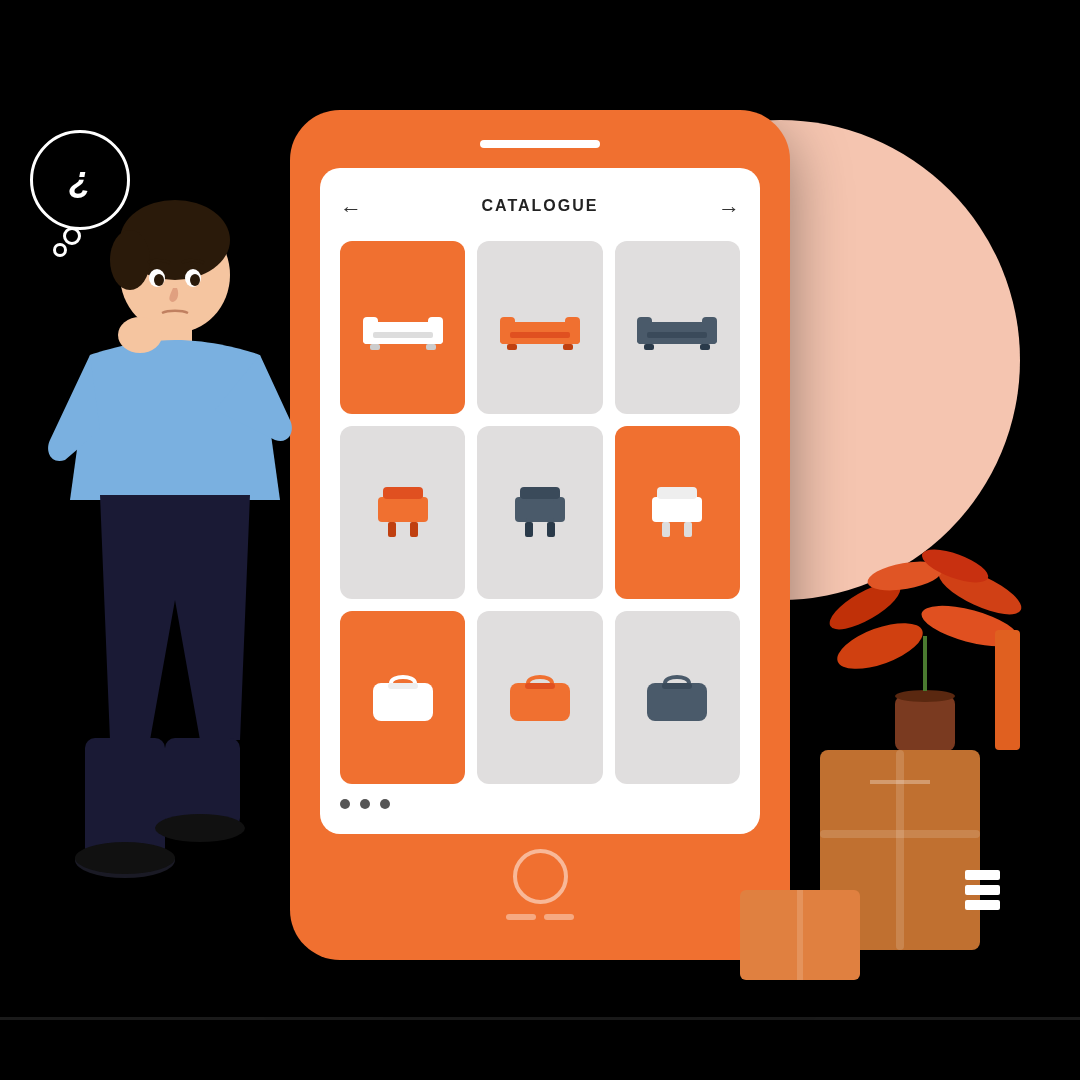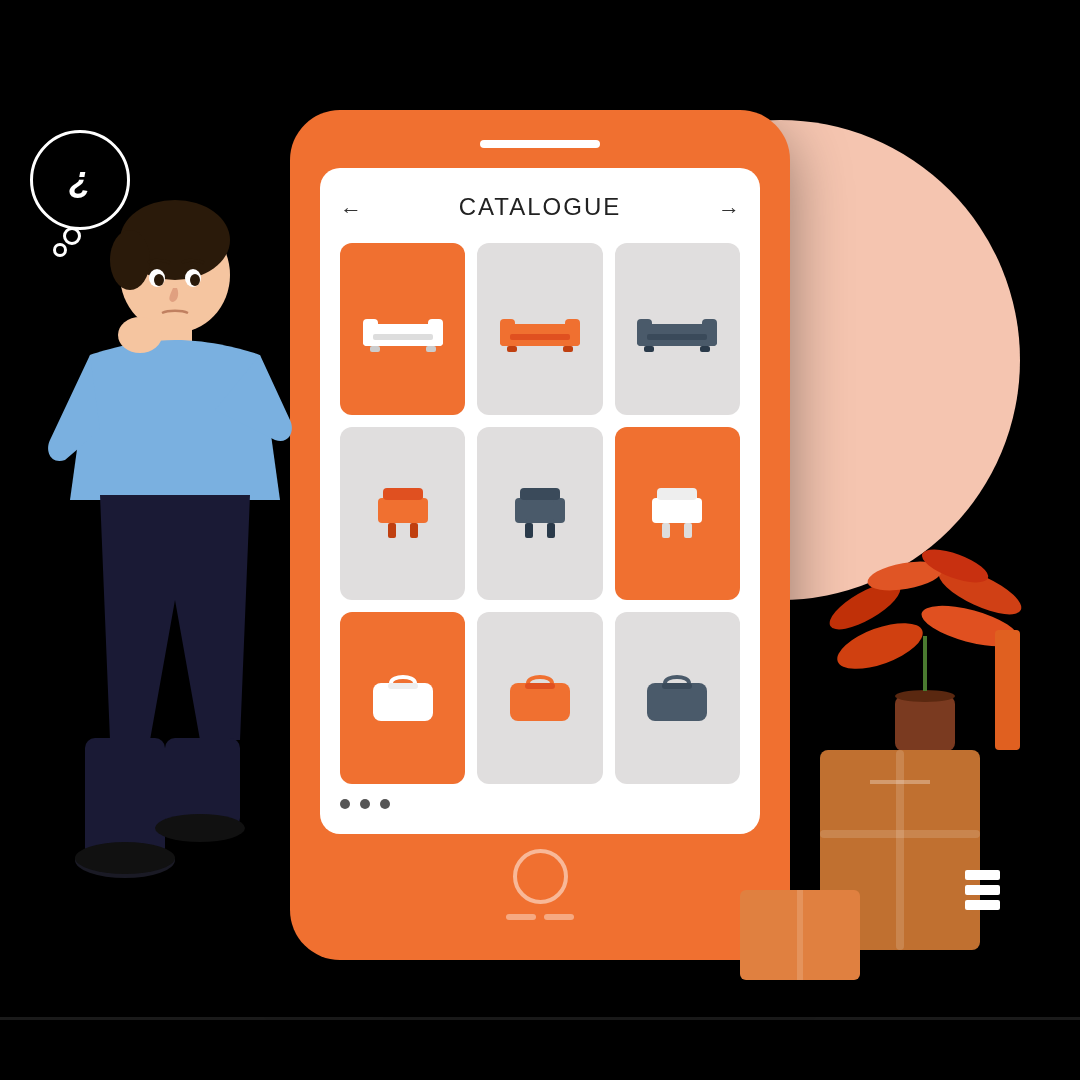--- a/index.html
+++ b/index.html
@@ -135,22 +135,22 @@
       margin-bottom: 22px;
     }
 
     .nav-arrow {
       font-size: 22px;
       color: #333;
       font-weight: 300;
     }
 
     .screen-title {
-      font-size: 24px;
-      font-weight: 400;
+      font-size: 16px;
+      font-weight: 700;
       color: #222;
       letter-spacing: 2px;
     }
 
     
     .product-grid {
       display: grid;
       grid-template-columns: repeat(3, 1fr);
       grid-template-rows: repeat(3, 1fr);
       gap: 12px;

